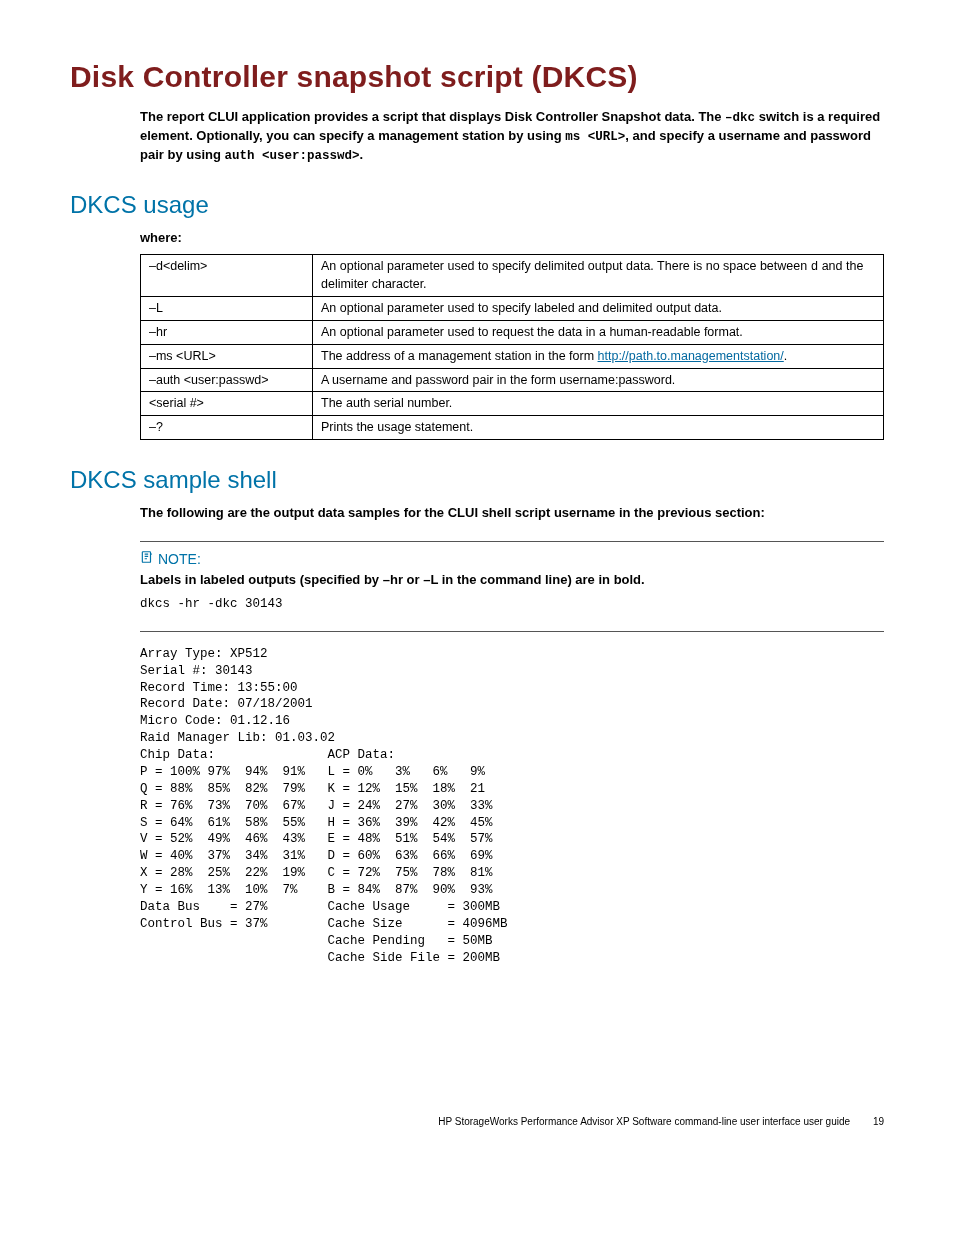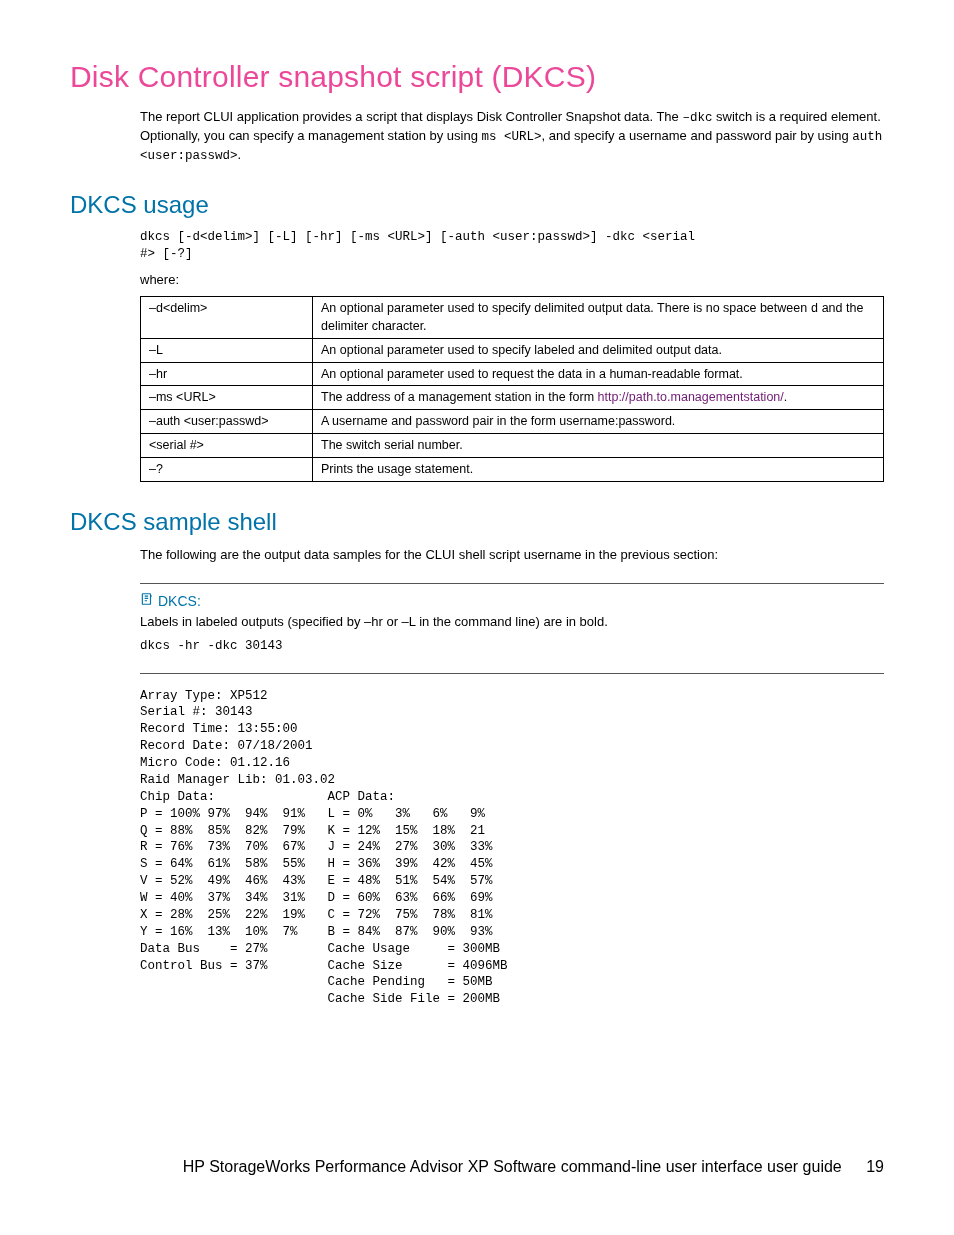--- a/index.html
+++ b/index.html
@@ -8,39 +8,40 @@
     font-family: "Segoe UI", "Helvetica Neue", Arial, sans-serif;
     font-weight: 300;
     font-size: 13px;
     color: #000;
     width: 954px;
     box-sizing: border-box;
     background: #fff;
   }
   h1 {
     font-family: "Segoe UI Light", "Helvetica Neue Light", "Segoe UI", Arial, sans-serif;
-    font-weight: 400;
+    font-weight: 700;
     font-size: 30px;
-    color: #ec4899;
+    color: #7f1d1d;
     margin: 0 0 14px 0;
     letter-spacing: 0.2px;
   }
   h2 {
     font-family: "Segoe UI Light", "Helvetica Neue Light", "Segoe UI", Arial, sans-serif;
     font-weight: 300;
     font-size: 24px;
     color: #0073a8;
     margin: 26px 0 10px 0;
   }
   .indent {
     margin-left: 70px;
   }
   p.body {
     margin: 0 0 6px 0;
     line-height: 1.45;
+    font-weight: bold;
   }
   code, .mono {
     font-family: "Courier New", monospace;
     font-size: 12.5px;
   }
   pre {
     font-family: "Courier New", monospace;
     font-size: 12.5px;
     margin: 2px 0 8px 0;
     line-height: 1.35;
@@ -58,21 +59,22 @@
     font-size: 12.5px;
     vertical-align: top;
     line-height: 1.35;
     margin-top: 23px;
   }
   table.params td.c1 {
     width: 155px;
     white-space: nowrap;
   }
   a.url {
-    color: #701a75;
+    color: #0369a1;
+    text-decoration: underline;
   }
   .note-block {
     border-top: 1px solid #555;
     border-bottom: 1px solid #555;
     margin: 18px 0 14px 0;
     padding: 8px 0 10px 0;
   }
   .note-label {
     color: #0073a8;
     font-size: 14px;
@@ -80,21 +82,21 @@
     margin-bottom: 4px;
   }
   .note-icon {
     display: inline-block;
     width: 14px;
     margin-right: 4px;
   }
   .footer {
     position: relative;
     margin-top: 150px;
-    font-size: 16px;
+    font-size: 10px;
   }
   .footer .txt {
     text-align: right;
   }
   .page-no {
     display: inline-block;
     margin-left: 20px;
   }
 </style>
 </head>
@@ -104,22 +106,20 @@
 
 <div class="indent">
   <p class="body">
     <span>The report CLUI application provides a script that displays Disk Controller Snapshot data.  The </span><code>–dkc</code><span> switch is a required element.  Optionally, you can specify a management station by using </span><code>ms &lt;URL&gt;</code><span>, and specify a username and password pair by using </span><code>auth &lt;user:passwd&gt;</code><span>.</span>
   </p>
 </div>
 
 <h2>DKCS usage</h2>
 
 <div class="indent">
-  <pre>dkcs [-d&lt;delim&gt;] [-L] [-hr] [-ms &lt;URL&gt;] [-auth &lt;user:passwd&gt;] -dkc &lt;serial
-#&gt; [-?]</pre>
   <p class="body">where:</p>
 
   <table class="params">
     <tbody>
         <tr>
       <td class="c1">–d&lt;delim&gt;</td>
       <td>
         <span>An optional parameter used to specify delimited output data.  There is no space between </span><span class="mono">d</span><span> and the delimiter character.</span>
       </td>
     </tr>
@@ -136,21 +136,21 @@
       <td>
         <span>The address of a management station in the form </span><a class="url">http://path.to.managementstation/</a><span>.</span>
       </td>
     </tr>
     <tr>
       <td class="c1">–auth &lt;user:passwd&gt;</td>
       <td>A username and password pair in the form username:password.</td>
     </tr>
     <tr>
       <td class="c1">&lt;serial #&gt;</td>
-      <td>The switch serial number.</td>
+      <td>The auth serial number.</td>
     </tr>
     <tr>
       <td class="c1">–?</td>
       <td>Prints the usage statement.</td>
     </tr>
   </tbody>
     </table>
 </div>
 
 <h2>DKCS sample shell</h2>
@@ -159,21 +159,21 @@
   <p class="body">The following are the output data samples for the CLUI shell script username in the previous section:</p>
 
   <div class="note-block">
     <div class="note-label">
       <span class="note-icon">
         <svg width="14" height="14" viewBox="0 0 24 24" fill="none" stroke="#0073a8" stroke-width="2">
           <rect x="4" y="3" width="14" height="18" rx="1"></rect>
           <path d="M8 7h6M8 11h6M8 15h4"></path>
           <path d="M18 5l3 2-3 2z" fill="#0073a8" stroke="none"></path>
         </svg>
-      </span><span>DKCS:</span>
+      </span><span>NOTE:</span>
     </div>
     <p class="body">Labels in labeled outputs (specified by –hr or –L in the command line) are in bold.</p>
     <pre>dkcs -hr -dkc 30143</pre>
   </div>
 
   <pre>Array Type: XP512
 Serial #: 30143
 Record Time: 13:55:00
 Record Date: 07/18/2001
 Micro Code: 01.12.16

